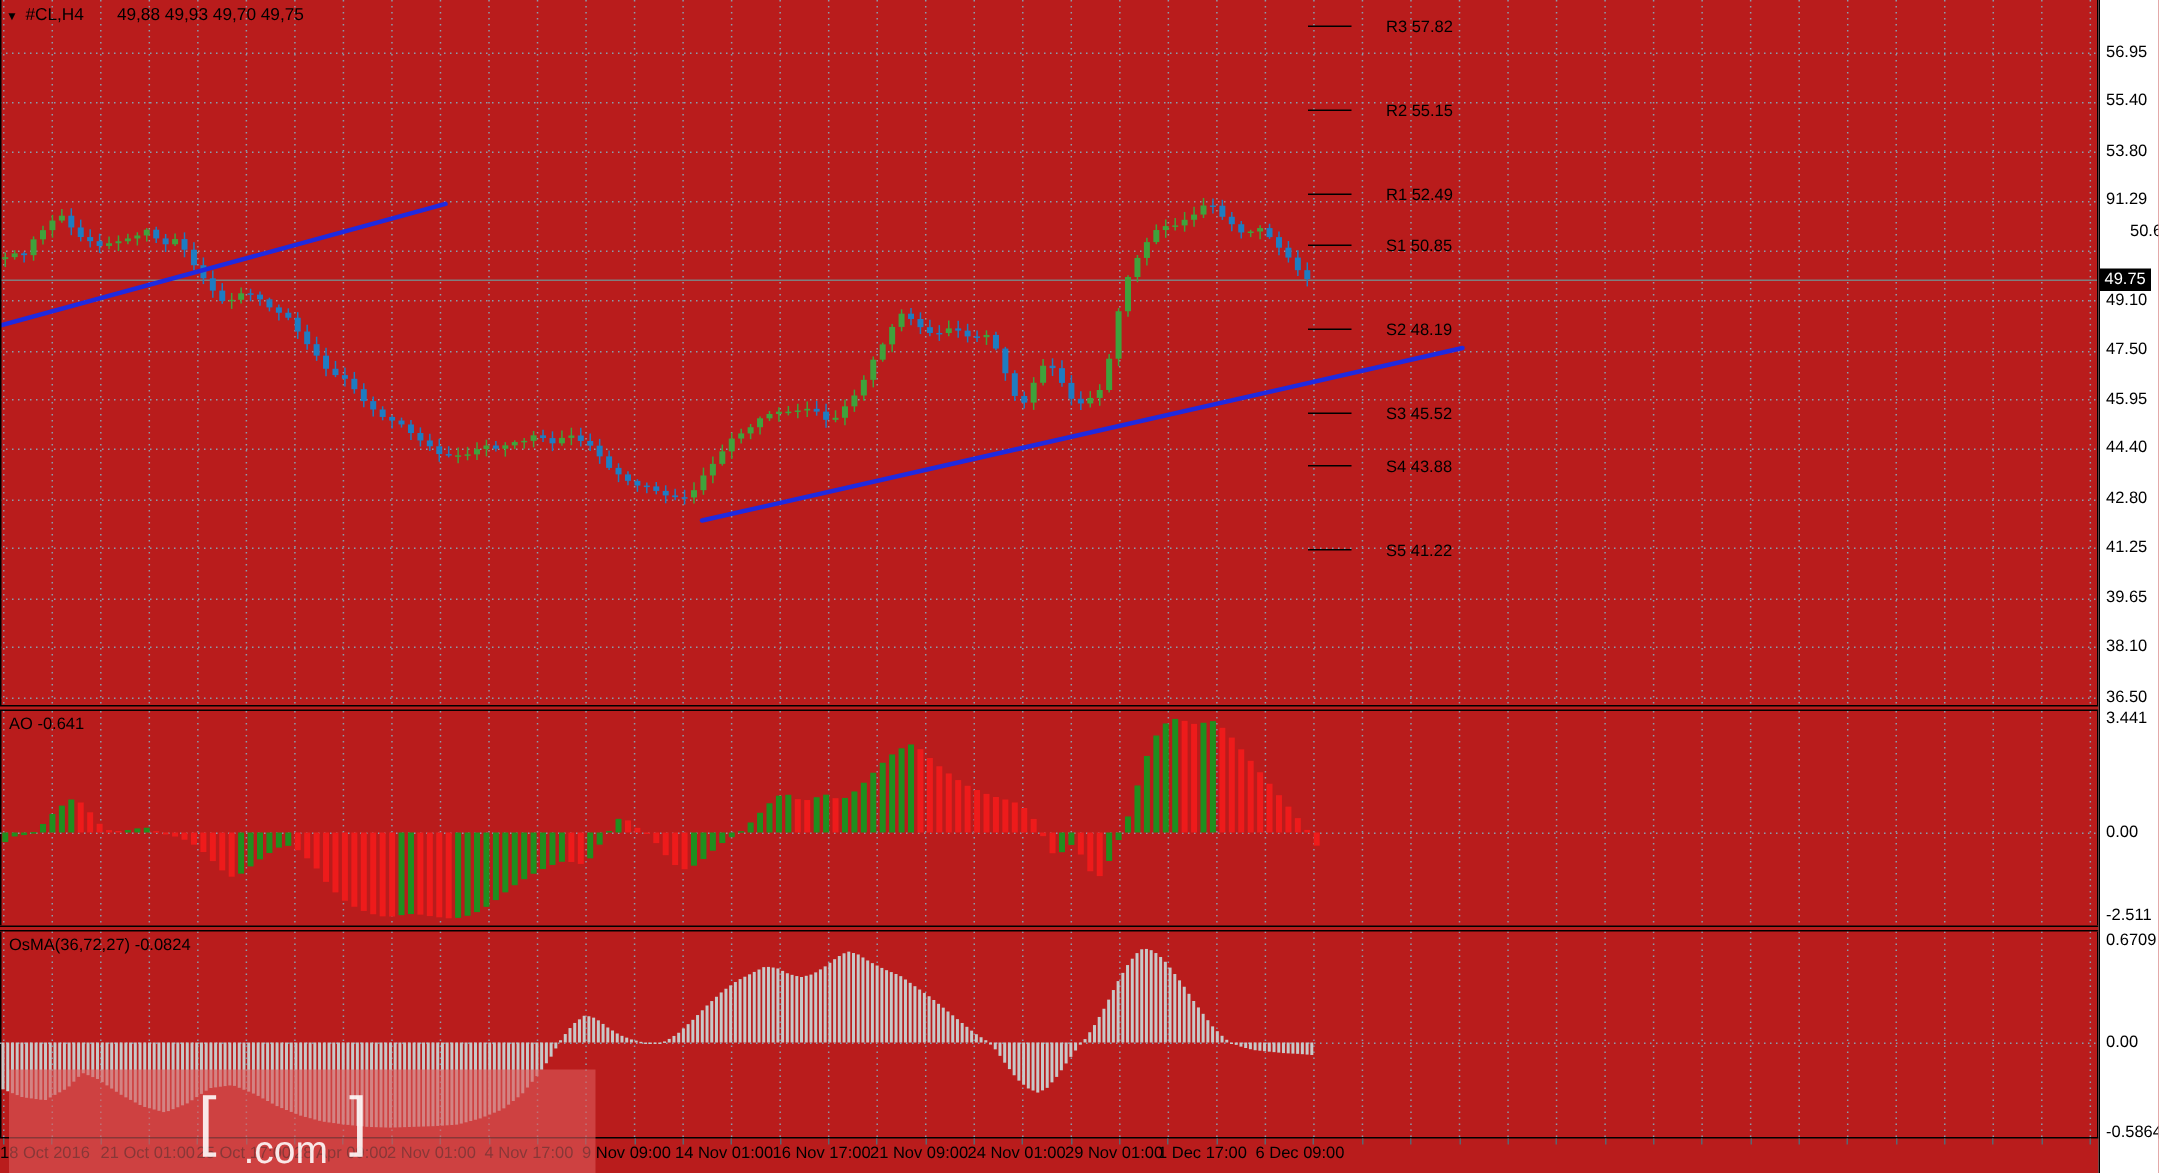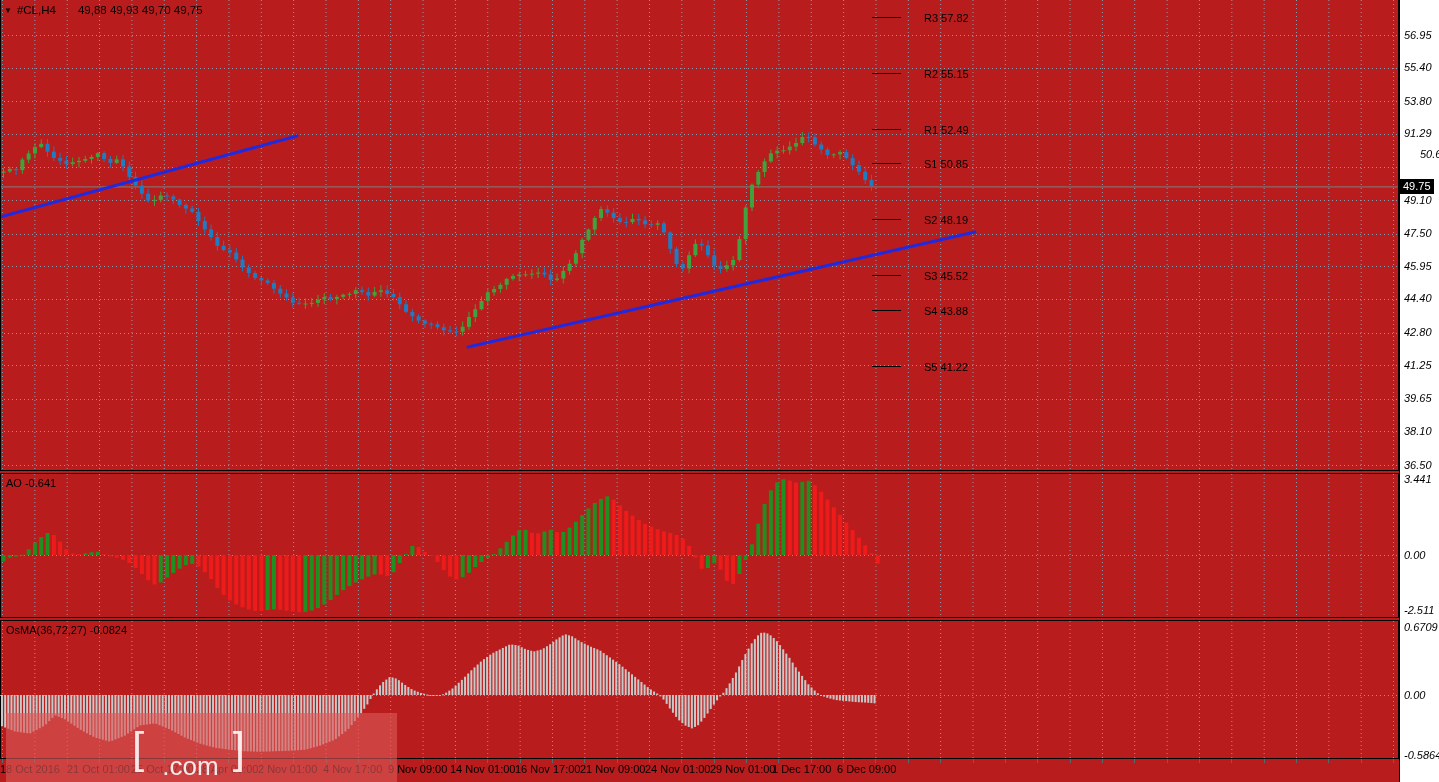--- a/index.html
+++ b/index.html
@@ -9,21 +9,21 @@
   .sep{position:absolute;left:0;width:1399px;height:1px;background:#000;}
   .sep.full{width:1439px;}
   .panel-label{position:absolute;font-size:11px;color:#000;white-space:pre;}
   #header-label{top:4px;left:4px;display:flex;align-items:center;}
   #header-label .tri{font-size:8px;margin-right:5px;cursor:pointer;}
   #header-label .sym{font-size:11.5px;}
   #header-label .ohlc{font-size:11.5px;margin-left:22px;}
   #ao-label{top:477px;left:6px;}
   #osma-label{top:624px;left:6px;}
   #right-axis{position:absolute;top:0;left:1399px;width:40px;height:782px;background:#fff;border-left:1px solid #000;box-sizing:border-box;}
-  .axis-label{position:absolute;left:4px;font-size:11px;line-height:13px;color:#000;white-space:nowrap;font-style:italic;}
+  .axis-label{position:absolute;left:4px;font-size:11px;line-height:13px;color:#000;white-space:nowrap;}
   .price-tag{position:absolute;left:0px;background:#000;color:#fff;font-size:11px;line-height:14px;padding:0 3px 1px 3px;}
   #time-axis{position:absolute;top:759px;left:0;width:1399px;height:23px;background:transparent;}
   .time-label{position:absolute;top:4px;font-size:11px;color:#000;white-space:nowrap;}
   .time-tick{position:absolute;top:0;width:1px;height:4px;background:#5a6670;}
   #watermark{position:absolute;left:6px;top:713px;width:391px;height:69px;
              display:flex;align-items:center;justify-content:center;}
   #watermark .wm-bg{position:absolute;inset:0;background:rgba(219,88,88,0.62);}
   #watermark span{position:relative;color:rgba(255,255,255,0.88);}
   .wm-bracket{font-size:44px;font-weight:400;line-height:1;}
   .wm-bracket.open{margin-right:18px;margin-left:-26px;}

